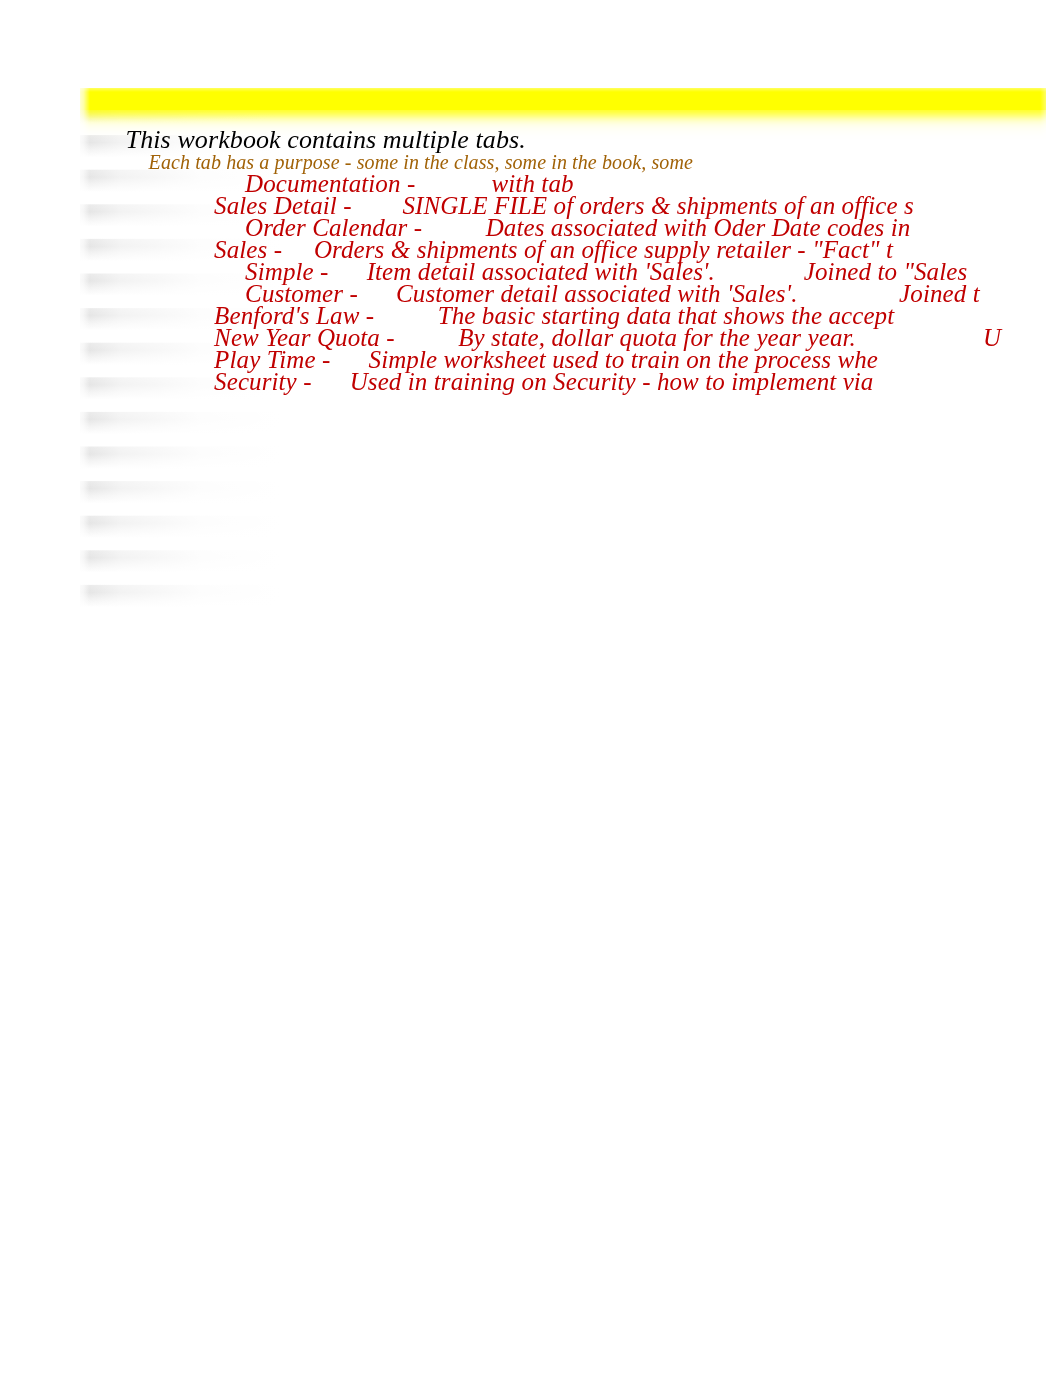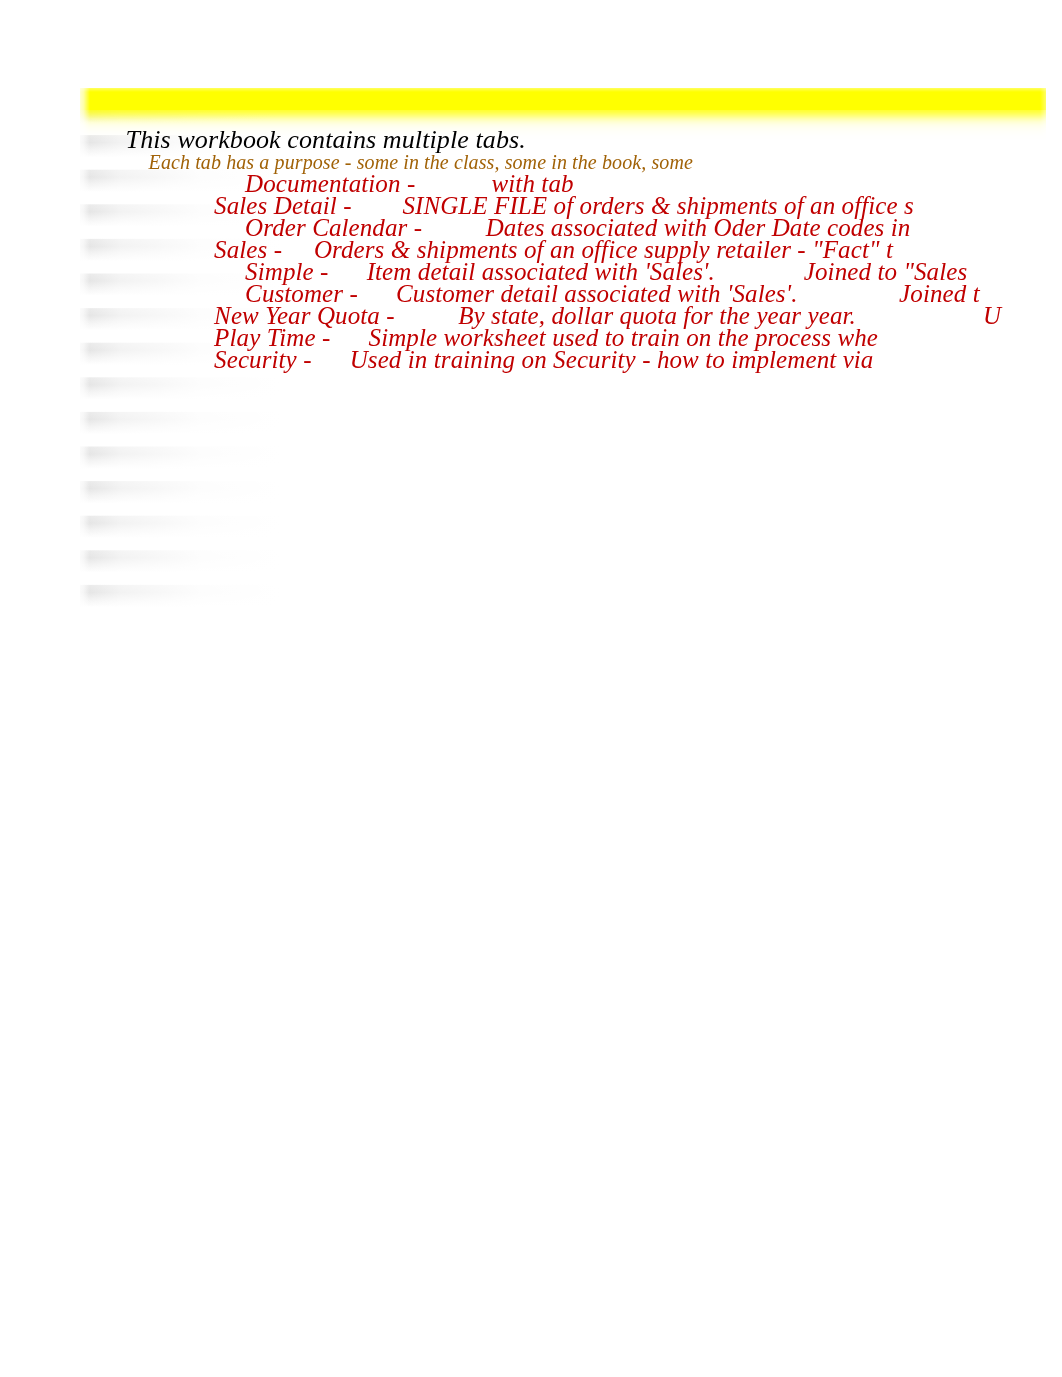--- a/index.html
+++ b/index.html
@@ -141,20 +141,23 @@
 
 
     <div class="row ind-3">
       <span>Simple -      Item detail associated with 'Sales'.              Joined to "Sales</span>
     </div>
 
     <div class="row ind-3">
       <span>Customer -      Customer detail associated with 'Sales'.                Joined t</span>
     </div>
 
+    <div class="row ind-2">
+      <span>Benford's Law -          The basic starting data that shows the accept</span>
+    </div>
 
 
     <div class="row ind-2">
       <span>New Year Quota -          By state, dollar quota for the year year.                    U</span>
     </div>
 
     <div class="row ind-2">
       <span>Play Time -      Simple worksheet used to train on the process whe</span>
     </div>
 

